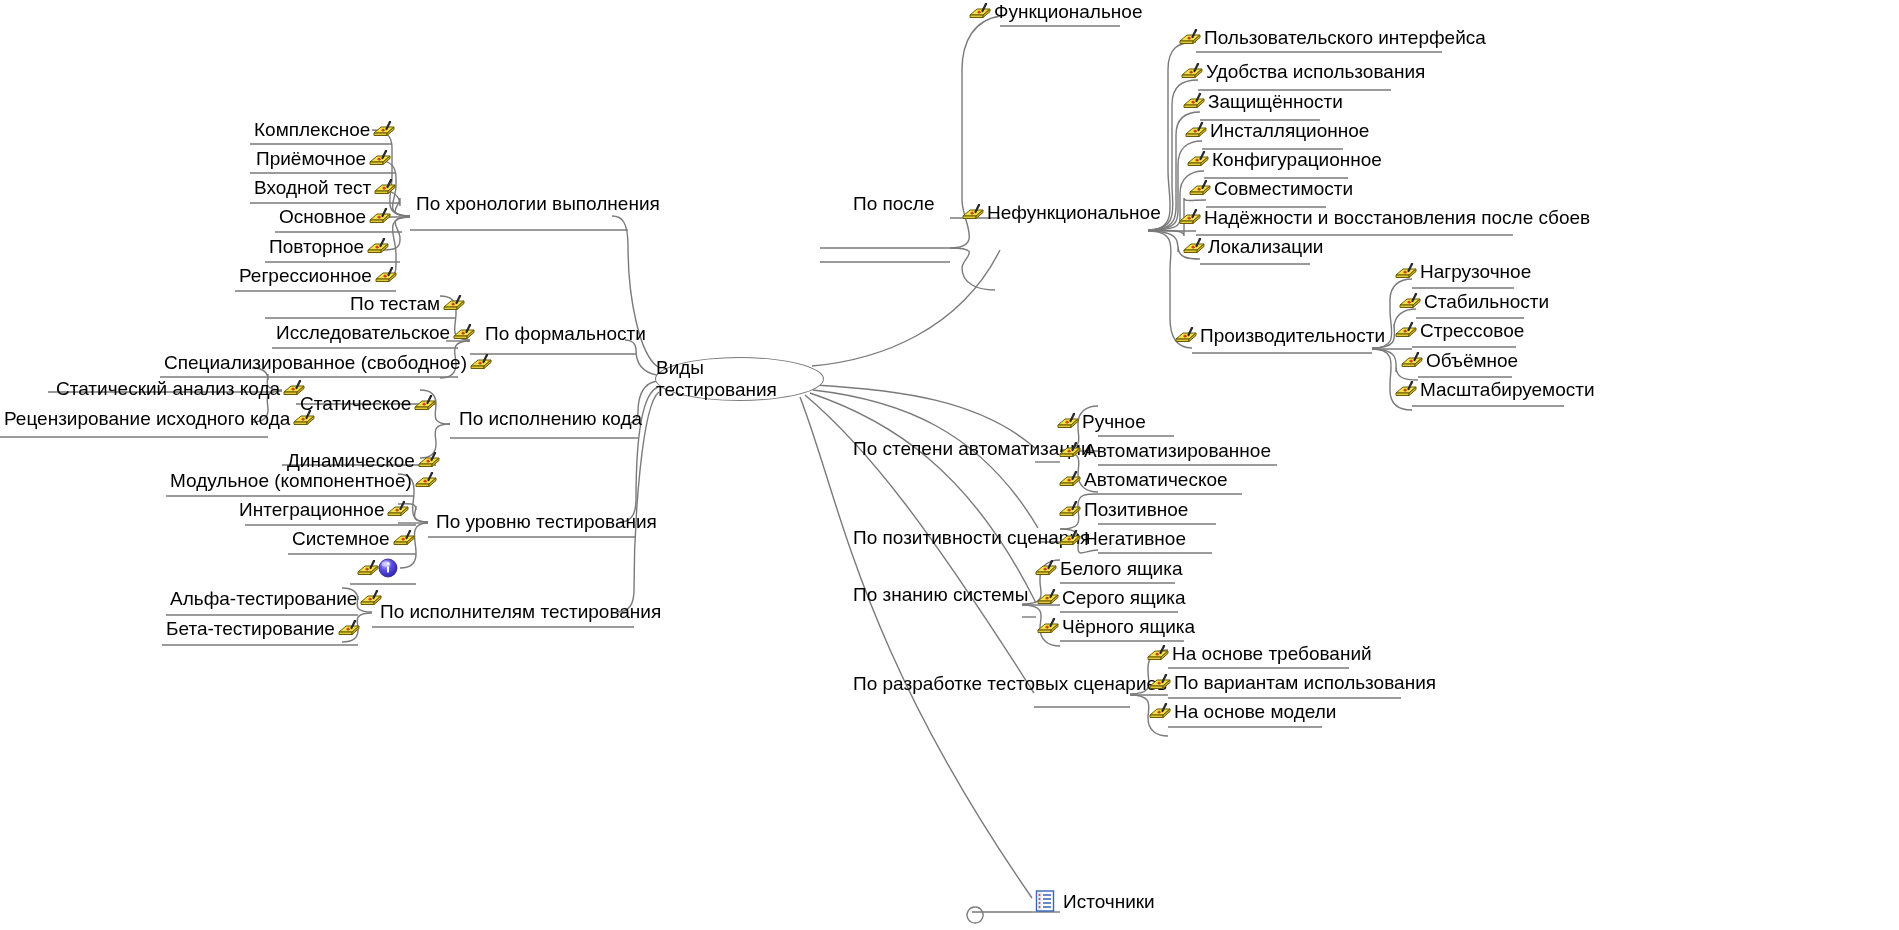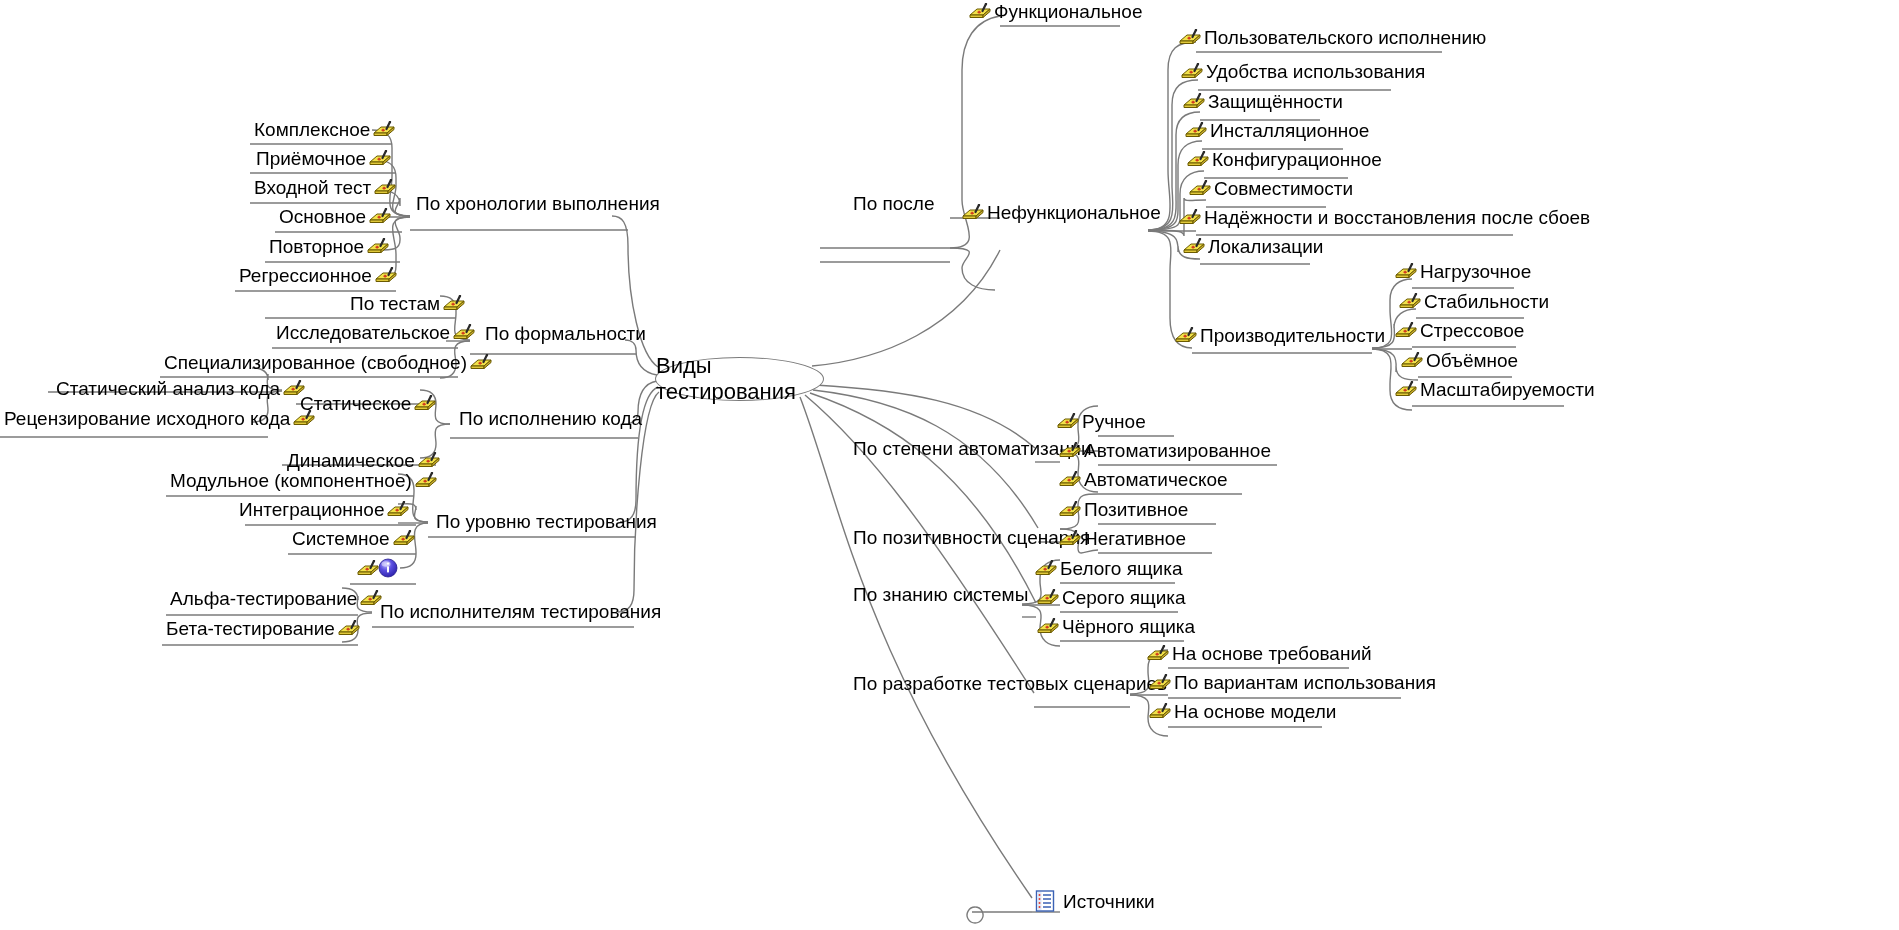--- a/index.html
+++ b/index.html
@@ -26,21 +26,21 @@
   .infoico{width:20px;height:20px;flex:0 0 auto;margin-left:-2px;}
   .infoico svg{display:block;width:20px;height:20px;}
 
   .srcico{width:20px;height:22px;flex:0 0 auto;margin-right:6px;}
   .srcico svg{display:block;width:20px;height:22px;}
 
   .center{
     position:absolute;left:655px;top:357px;width:167px;height:42px;
     border:1.4px solid #7a7a7a;border-radius:50%/50%;background:#fff;
     display:flex;align-items:center;justify-content:center;
-    font-size:22px;color:#000;
+    font-size:19px;color:#000;
   }
 </style>
 </head>
 <body>
 
 <div id="map">
 
   <svg id="links" viewBox="0 0 1899 930">
     <g fill="none" stroke="#7a7a7a" stroke-width="1.4">
 
@@ -221,21 +221,21 @@
     <span class="ico">
       <svg viewBox="0 0 24 17">
           <path d="M2 12 L9 6 L22 6 L15 12 Z" fill="#f2e24a" stroke="#6b5a00" stroke-width="1"></path>
           <path d="M2 12 L2 14.5 L15 14.5 L15 12 Z" fill="#e0c93a" stroke="#6b5a00" stroke-width="1"></path>
           <path d="M15 12 L22 6 L22 8.5 L15 14.5 Z" fill="#c9b02f" stroke="#6b5a00" stroke-width="1"></path>
           <path d="M9.5 9.2 L12.8 9.2 M11.1 7.8 L11.1 10.6" stroke="#d23b1e" stroke-width="1.6"></path>
           <path d="M14.5 8 L17.8 1.2" stroke="#2a2a2a" stroke-width="2.2" stroke-linecap="round"></path>
           <circle cx="18" cy="1" r="1.2" fill="#2a2a2a"></circle>
         </svg>
     </span>
-    <span class="txt">Пользовательского исполнению</span>
+    <span class="txt">Пользовательского интерфейса</span>
   </div>
 
   <div class="node r" style="left:1180px;top:62px;">
     <span class="ico">
       <svg viewBox="0 0 24 17">
           <path d="M2 12 L9 6 L22 6 L15 12 Z" fill="#f2e24a" stroke="#6b5a00" stroke-width="1"></path>
           <path d="M2 12 L2 14.5 L15 14.5 L15 12 Z" fill="#e0c93a" stroke="#6b5a00" stroke-width="1"></path>
           <path d="M15 12 L22 6 L22 8.5 L15 14.5 Z" fill="#c9b02f" stroke="#6b5a00" stroke-width="1"></path>
           <path d="M9.5 9.2 L12.8 9.2 M11.1 7.8 L11.1 10.6" stroke="#d23b1e" stroke-width="1.6"></path>
           <path d="M14.5 8 L17.8 1.2" stroke="#2a2a2a" stroke-width="2.2" stroke-linecap="round"></path>

